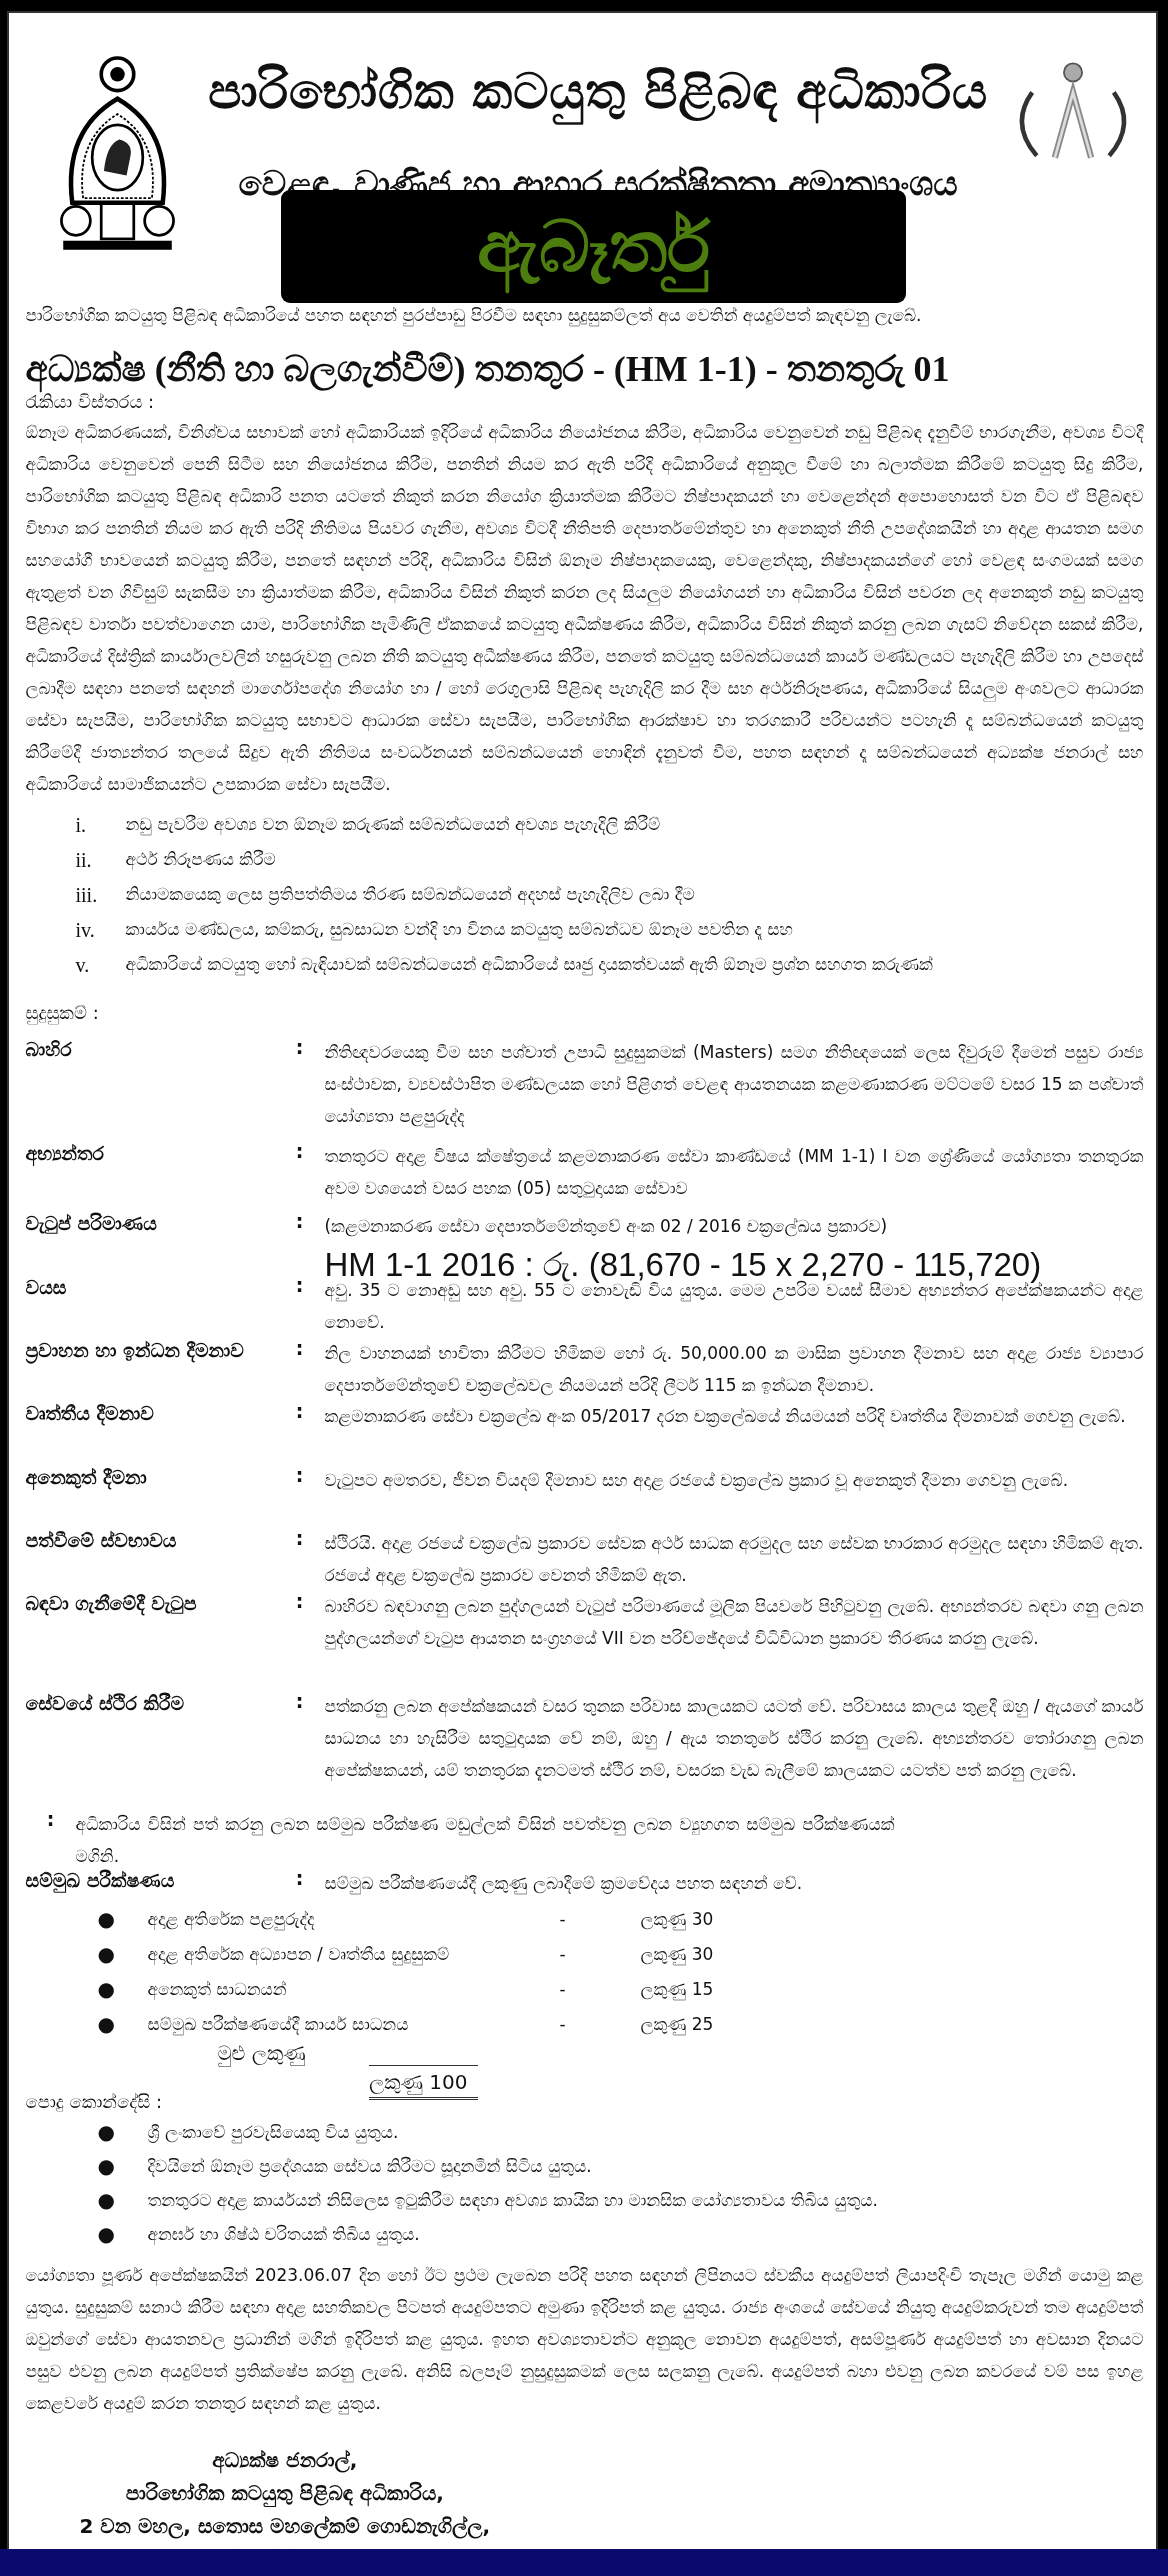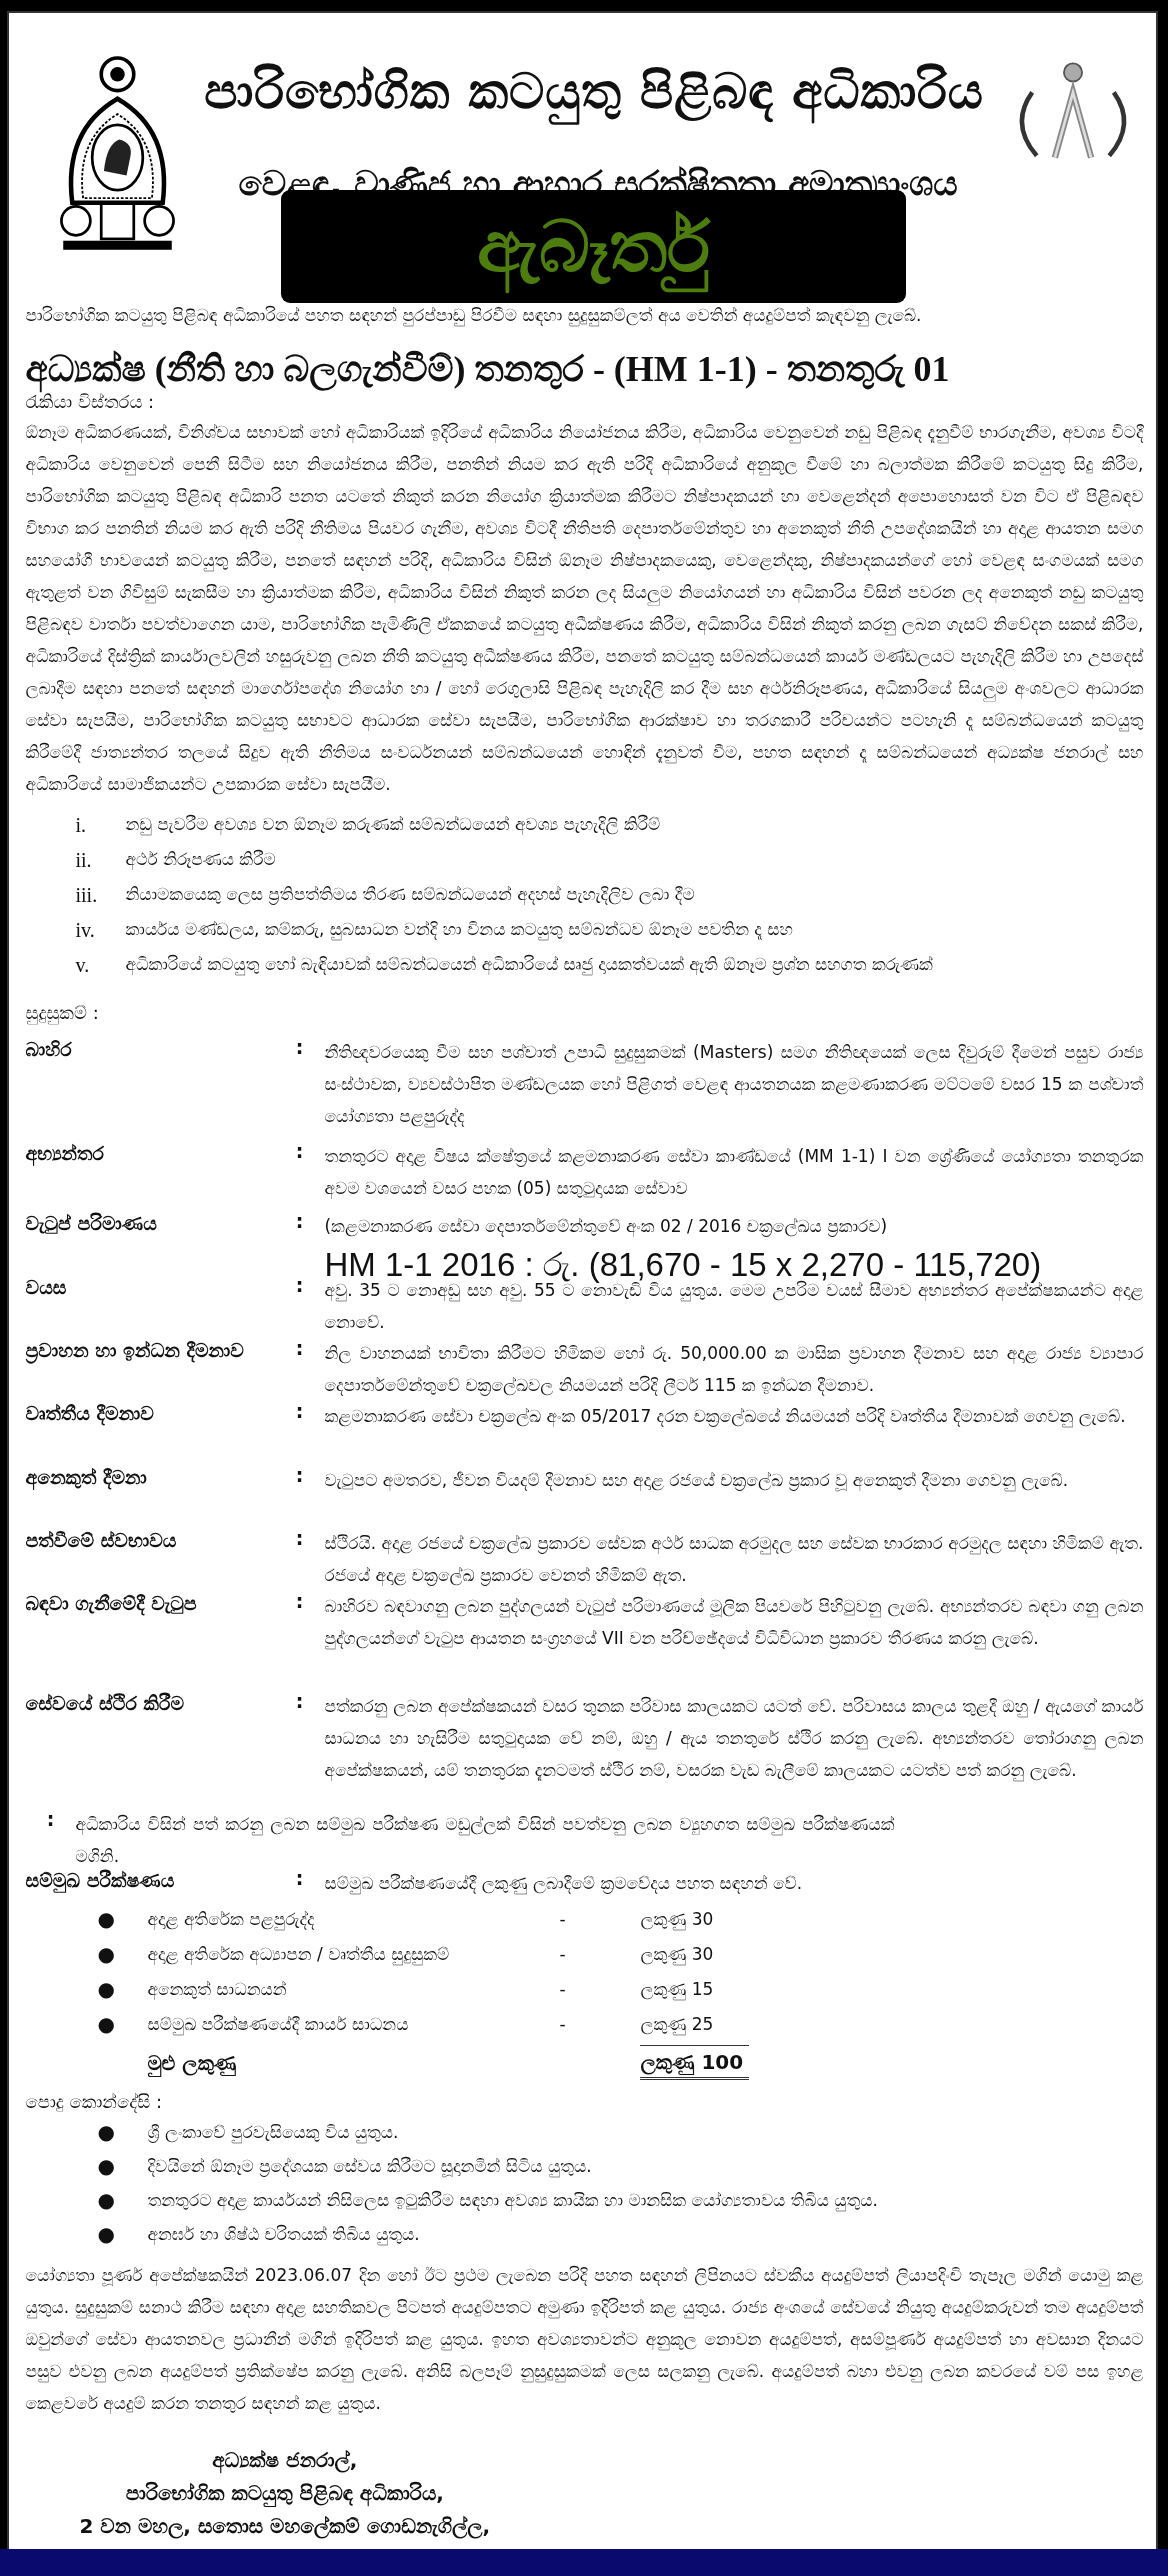--- a/index.html
+++ b/index.html
@@ -9,21 +9,21 @@
   }
   .page {
     position: absolute; left: 7.2px; top: 11px; width: 1151px; height: 2542px;
     background: #fff; border: 2.7px double #333; box-sizing: border-box;
   }
   .bottom-bar { position: absolute; left: 0; top: 2549px; width: 1169px; height: 27px; background: #0a0a6e; }
   .header { position: relative; height: 308px; }
   .emblem { position: absolute; left: 45px; top: 36px; width: 127px; height: 208px; }
   .arch-logo { position: absolute; left: 996px; top: 43px; width: 136px; height: 109px; }
   .org-title {
-    position: absolute; left: 195px; top: 50px; width: 788px; text-align: left;
+    position: absolute; left: 195px; top: 50px; width: 788px; text-align: center;
     font-size: 49px; font-weight: bold; letter-spacing: 0.9px;
   }
   .ministry {
     position: absolute; left: 195px; top: 122px; width: 788px; text-align: center;
     font-size: 34px; font-weight: bold; margin-top: 28px;
   }
   .pill {
     position: absolute; left: 272px; top: 177px; width: 625px; height: 113px;
     background: #000; border-radius: 9px; color: #4d7c0f; text-align: center;
     font-size: 71px; font-weight: bold; line-height: 113px;
@@ -43,21 +43,21 @@
   .qlabel { width: 249px; font-size: 19px; font-weight: bold; padding-top: 1.8px; }
   .qcolon { width: 50px; font-size: 19px; font-weight: bold; text-align: center; }
   .qval { width: 819px; font-size: 17px; line-height: 32px; text-align: justify; }
   .salary-big { font-family: Liberation Sans, sans-serif; font-size: 33px; line-height: 45px; }
   .marks { position: absolute; top: 1888px; left: 72px; width: 652px; }
   .mrow { display: flex; height: 35px; align-items: center; font-size: 17px; }
   .bullet { width: 50px; font-size: 20px; }
   .mlabel { width: 412px; }
   .mdash { width: 81px; }
   .mval { width: 109px; }
-  .mtotal { font-weight: bold; font-size: 20px; }
+  .mtotal { font-weight: normal; font-size: 20px; flex-direction: column; }
   .mtotal .mval { border-top: 1.8px solid #333; border-bottom: 3.6px double #333; padding: 3.6px 0; }
   .general-h { position: absolute; top: 2078px; }
   .general { position: absolute; top: 2102px; left: 72px; }
   .grow { display: flex; height: 34px; align-items: center; font-size: 17px; }
   .closing { position: absolute; top: 2246px; width: 1118px; }
   .sign { position: absolute; top: 2431px; left: 54px; font-size: 20px; font-weight: bold; line-height: 33px; text-align: center; }
   svg { display: block; }
 </style>
 </head>
 <body>

